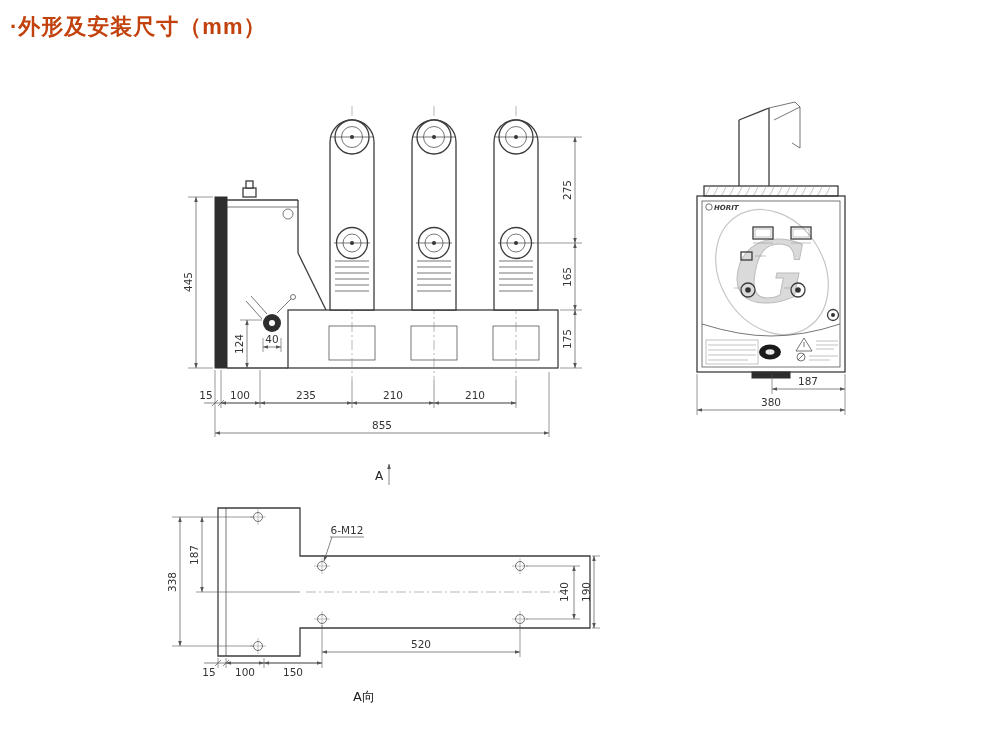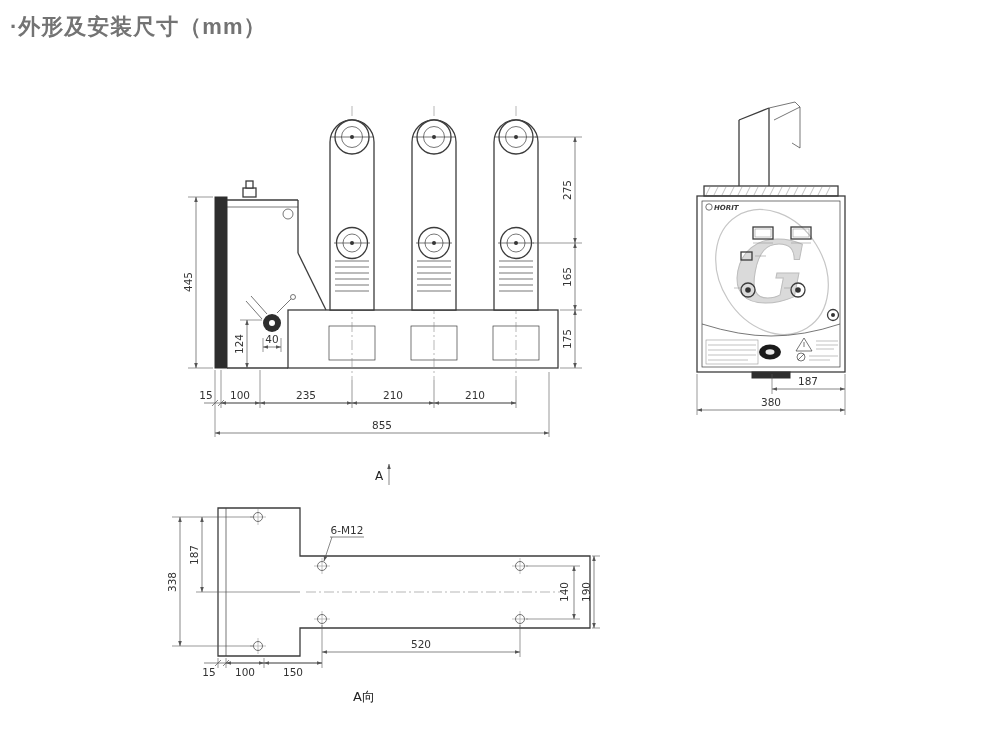--- a/index.html
+++ b/index.html
@@ -1,17 +1,17 @@
 <!DOCTYPE html>
 <html><head>
 <meta charset="utf-8">
 <style>
   html,body{margin:0;padding:0;background:#fff;}
   body{width:1000px;height:744px;position:relative;font-family:"Liberation Sans",sans-serif;overflow:hidden;}
-  .page-title{position:absolute;left:10px;top:12px;font-size:22px;font-weight:bold;color:#737373;letter-spacing:1px;}
+  .page-title{position:absolute;left:10px;top:12px;font-size:22px;font-weight:bold;color:#c2410c;letter-spacing:1px;}
   svg{position:absolute;left:0;top:0;}
   .out{stroke:#3c3c3c;stroke-width:1.3;fill:none;}
   .outF{stroke:#3c3c3c;stroke-width:1.3;fill:#ffffff;}
   .thin{stroke:#3c3c3c;stroke-width:0.7;fill:none;}
   .dim{stroke:#555;stroke-width:0.7;fill:none;}
   .ext{stroke:#555;stroke-width:0.6;fill:none;}
   .cl{stroke:#888;stroke-width:0.6;fill:none;stroke-dasharray:10 3 2 3;}
   .hair{stroke:#999;stroke-width:0.6;fill:none;}
   .dark{fill:#2e2e2e;stroke:#2e2e2e;}
   text.d{font-size:10.5px;fill:#333;text-anchor:middle;font-family:"DejaVu Sans",sans-serif;}

